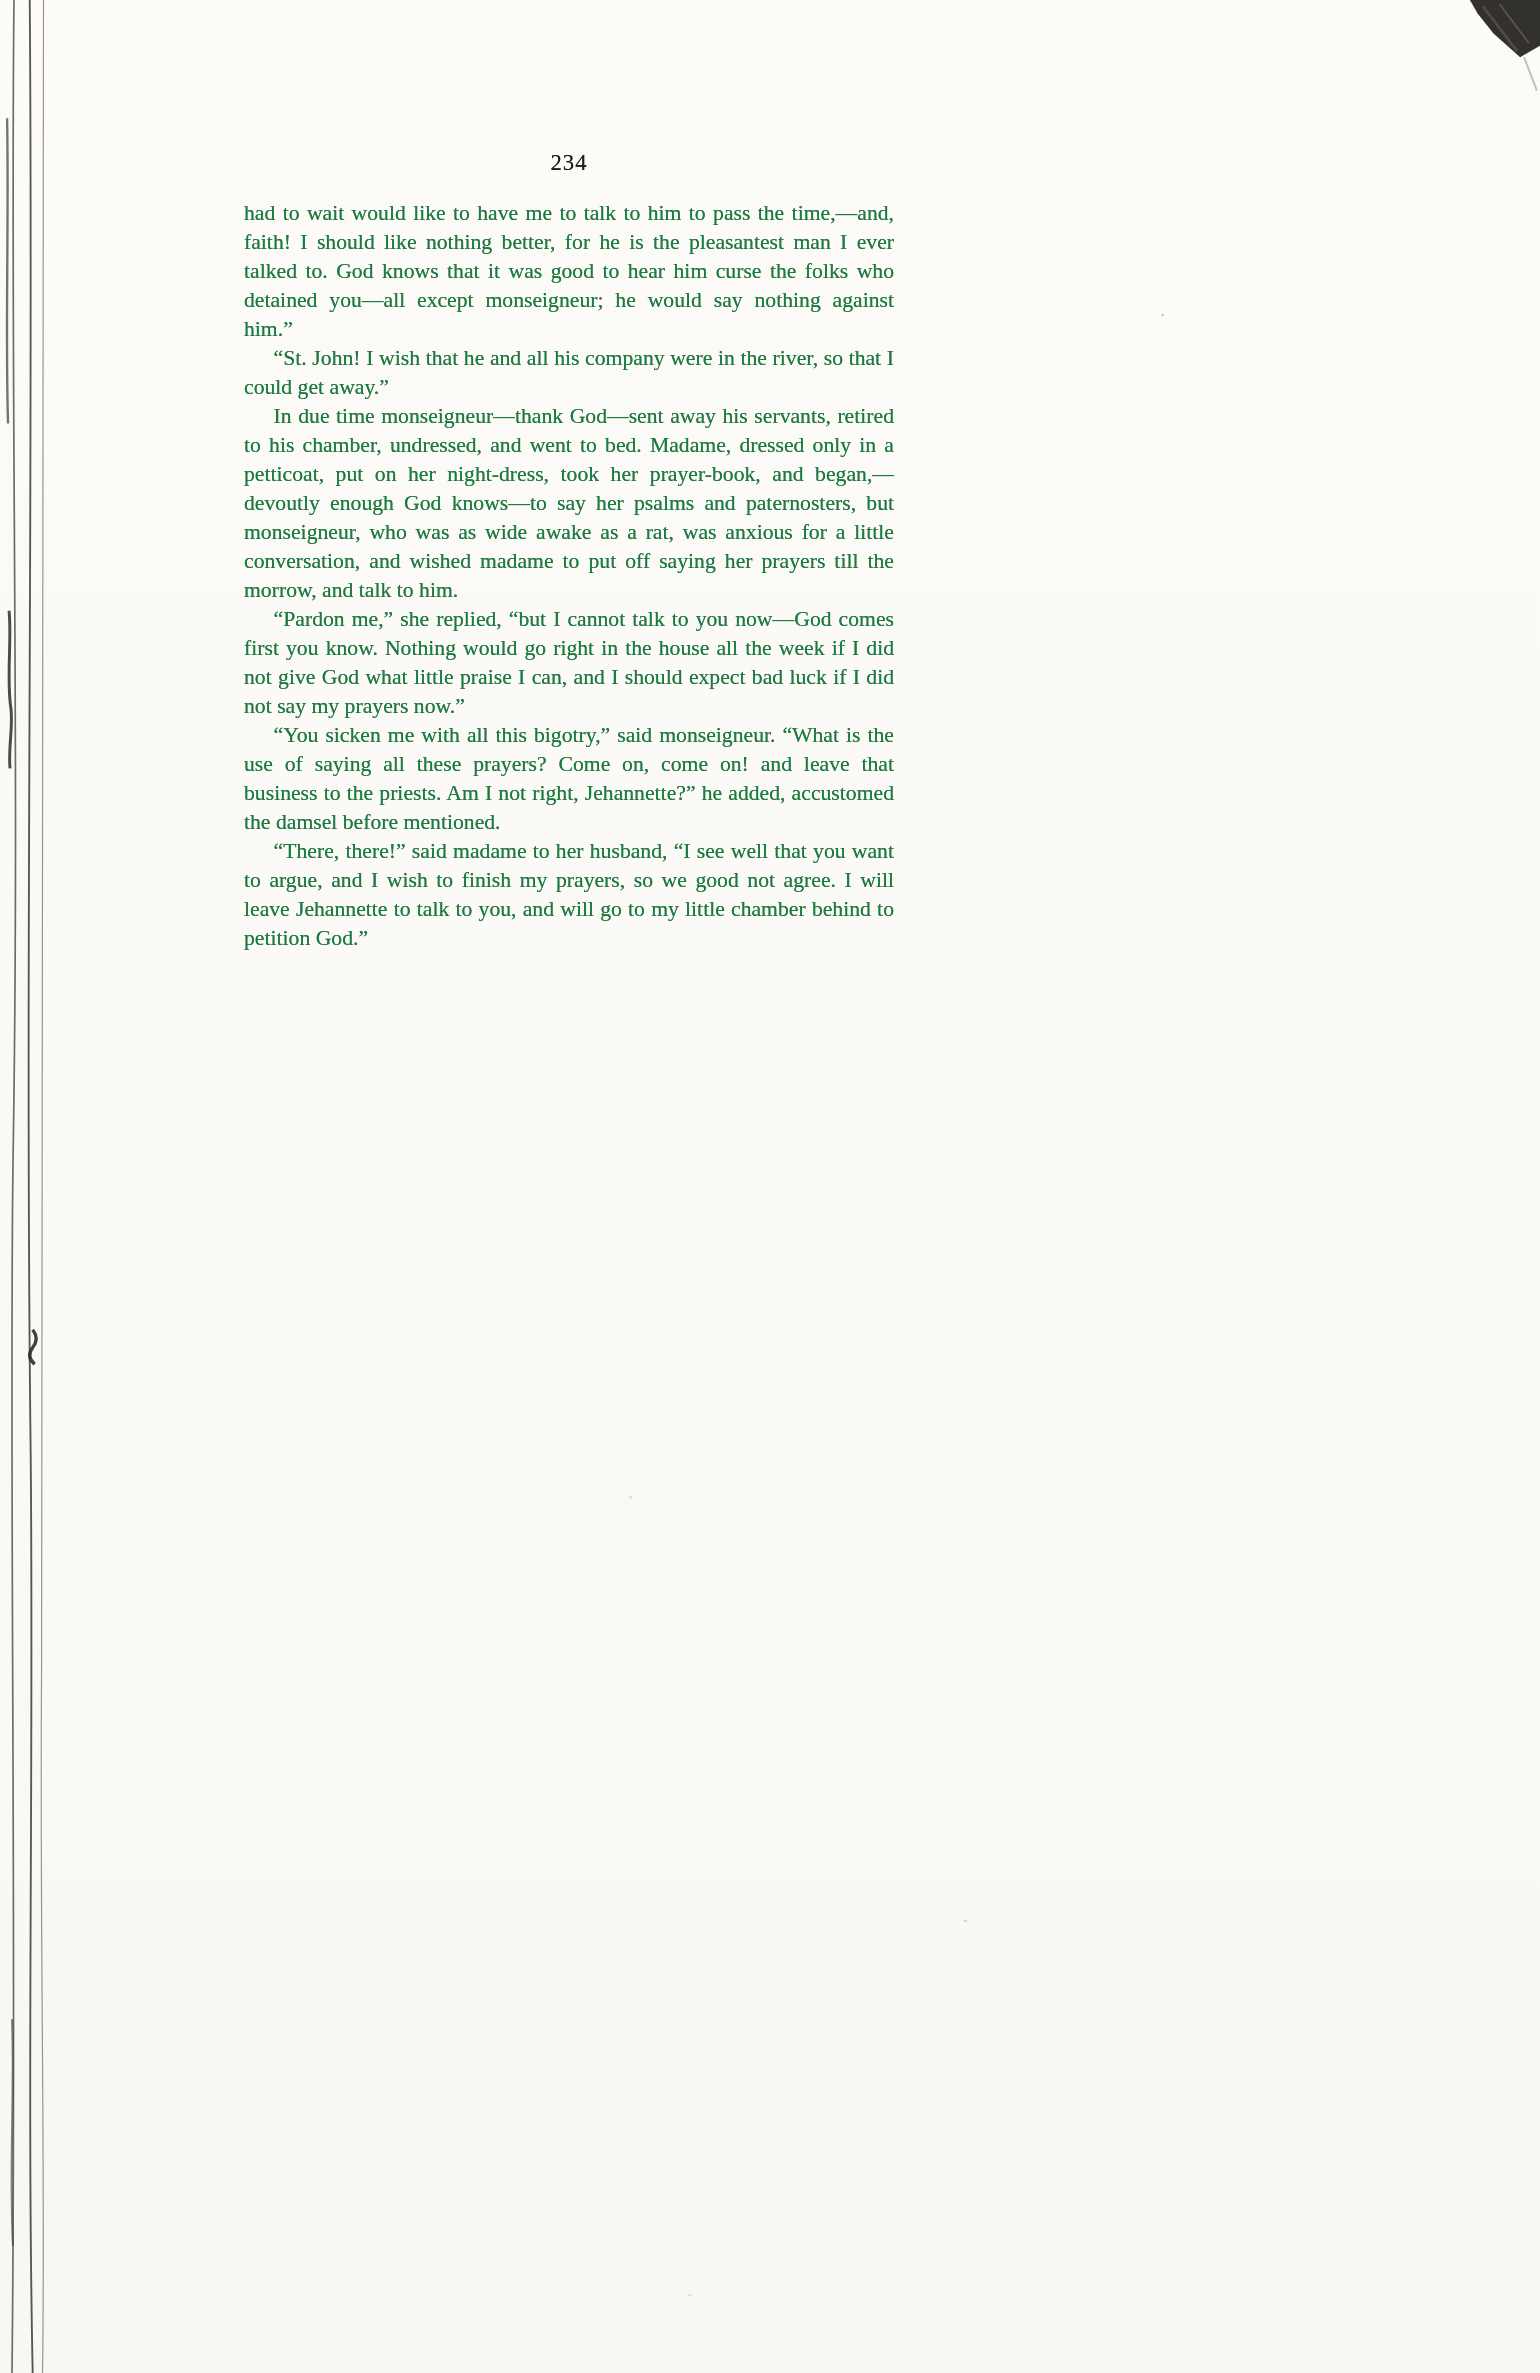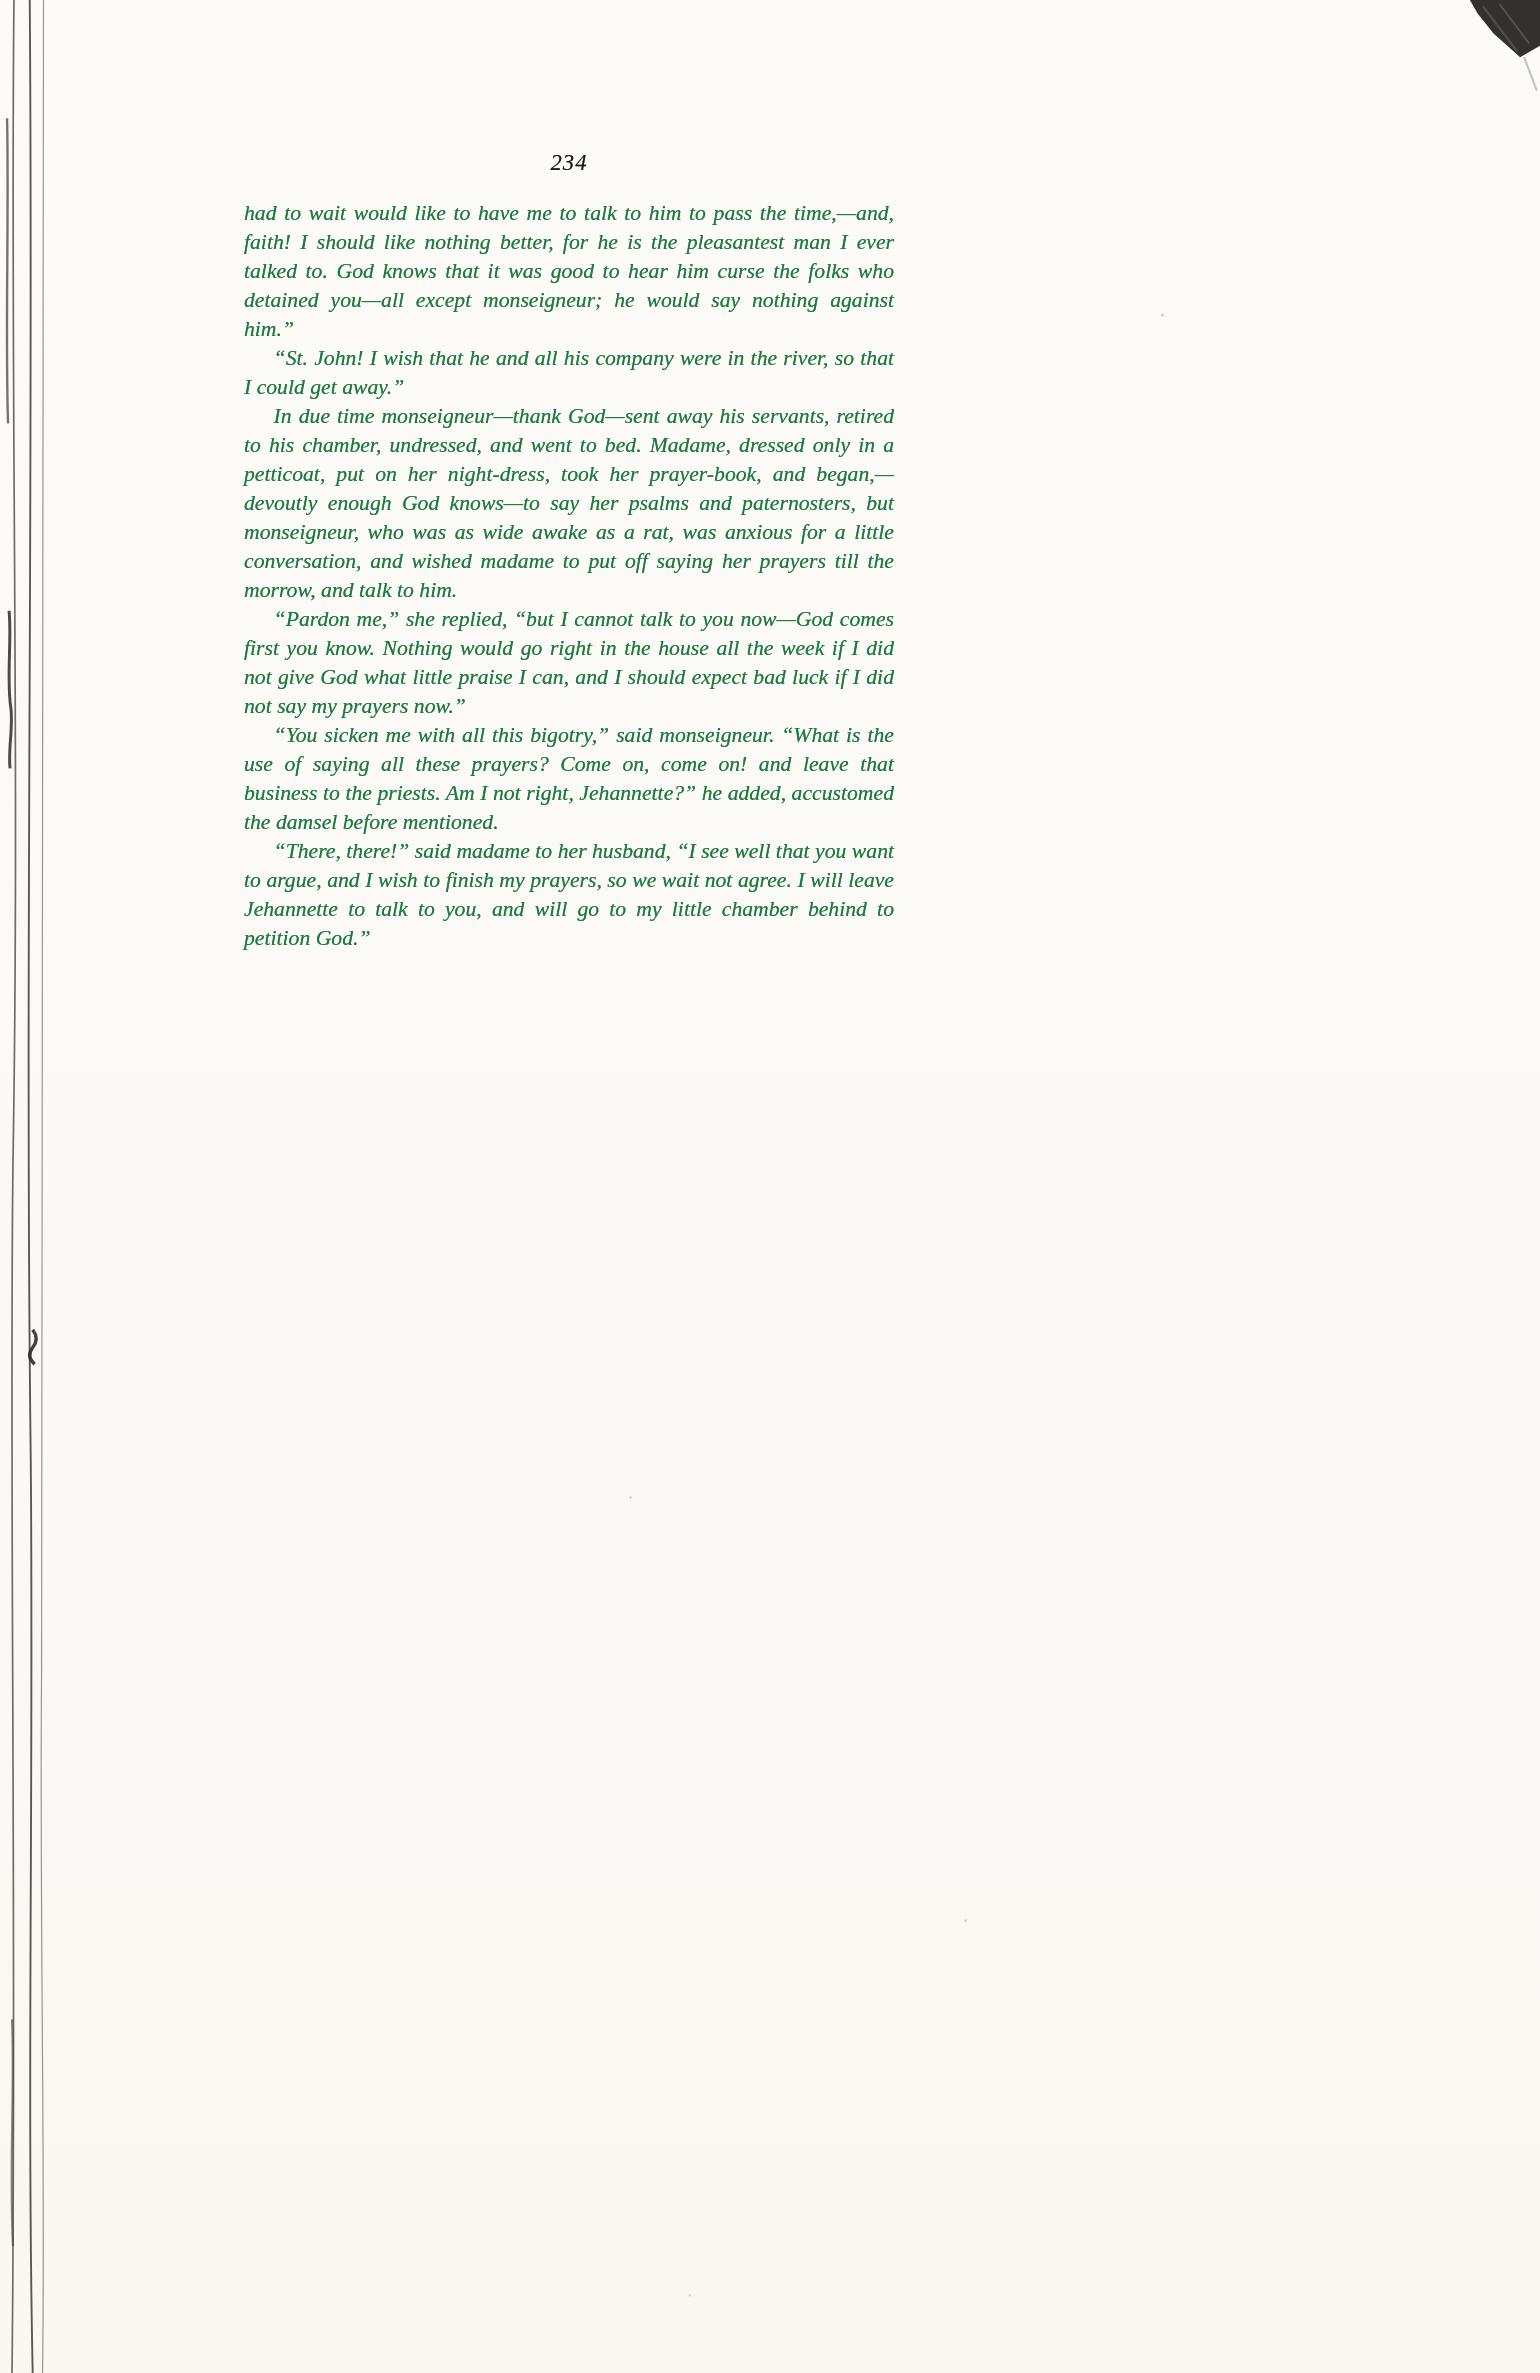--- a/index.html
+++ b/index.html
@@ -8,21 +8,20 @@
     width: 1541px;
     height: 2373px;
     position: relative;
     background: linear-gradient(180deg, #fcfbf8 0%, #faf9f5 60%, #f8f7f2 100%);
     font-family: "Liberation Serif", "DejaVu Serif", serif;
     overflow: hidden;
   }
   .page-scan {
     position: absolute;
     inset: 0;
-    font-style: italic;
   }
   .artifacts {
     position: absolute;
     left: 0; top: 0;
     width: 1541px; height: 2373px;
     pointer-events: none;
   }
   .page-number {
     position: absolute;
     top: 150px;
@@ -81,17 +80,17 @@
   </svg>
 
   <div class="page-number">234</div>
 
   <div class="text-block">
     <p>had to wait would like to have me to talk to him to pass the time,—and, faith! I should like nothing better, for he is the pleasantest man I ever talked to. God knows that it was good to hear him curse the folks who detained you—all except monseigneur; he would say nothing against him.”</p>
     <p class="indent">“St. John! I wish that he and all his company were in the river, so that I could get away.”</p>
     <p class="indent">In due time monseigneur—thank God—sent away his servants, retired to his chamber, undressed, and went to bed. Madame, dressed only in a petticoat, put on her night-dress, took her prayer-book, and began,—devoutly enough God knows—to say her psalms and paternosters, but monseigneur, who was as wide awake as a rat, was anxious for a little conversation, and wished madame to put off saying her prayers till the morrow, and talk to him.</p>
     <p class="indent">“Pardon me,” she replied, “but I cannot talk to you now—God comes first you know. Nothing would go right in the house all the week if I did not give God what little praise I can, and I should expect bad luck if I did not say my prayers now.”</p>
     <p class="indent">“You sicken me with all this bigotry,” said monseigneur. “What is the use of saying all these prayers? Come on, come on! and leave that business to the priests. Am I not right, Jehannette?” he added, accustomed the damsel before mentioned.</p>
-    <p class="indent">“There, there!” said madame to her husband, “I see well that you want to argue, and I wish to finish my prayers, so we wait not agree. I will leave Jehannette to talk to you, and will go to my little chamber behind to petition God.”</p>
+    <p class="indent">“There, there!” said madame to her husband, “I see well that you want to argue, and I wish to finish my prayers, so we good not agree. I will leave Jehannette to talk to you, and will go to my little chamber behind to petition God.”</p>
   </div>
 
 </div>
 
 
 </body></html>

